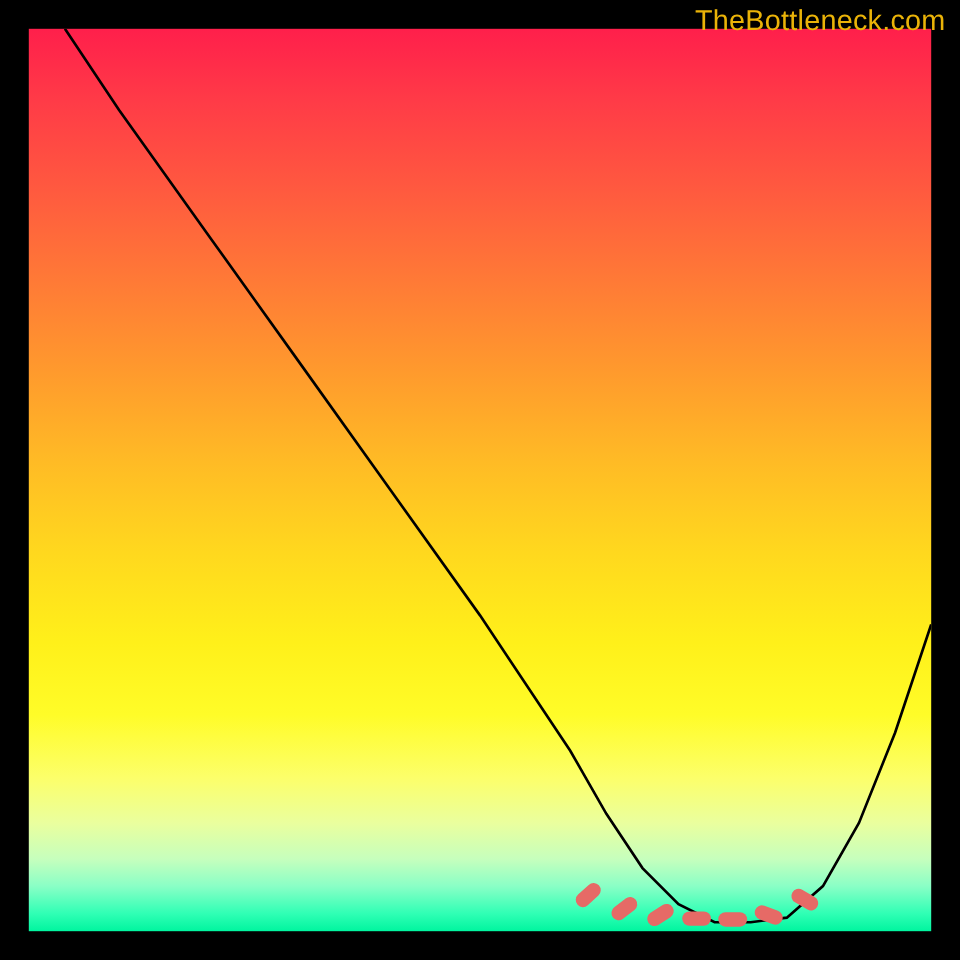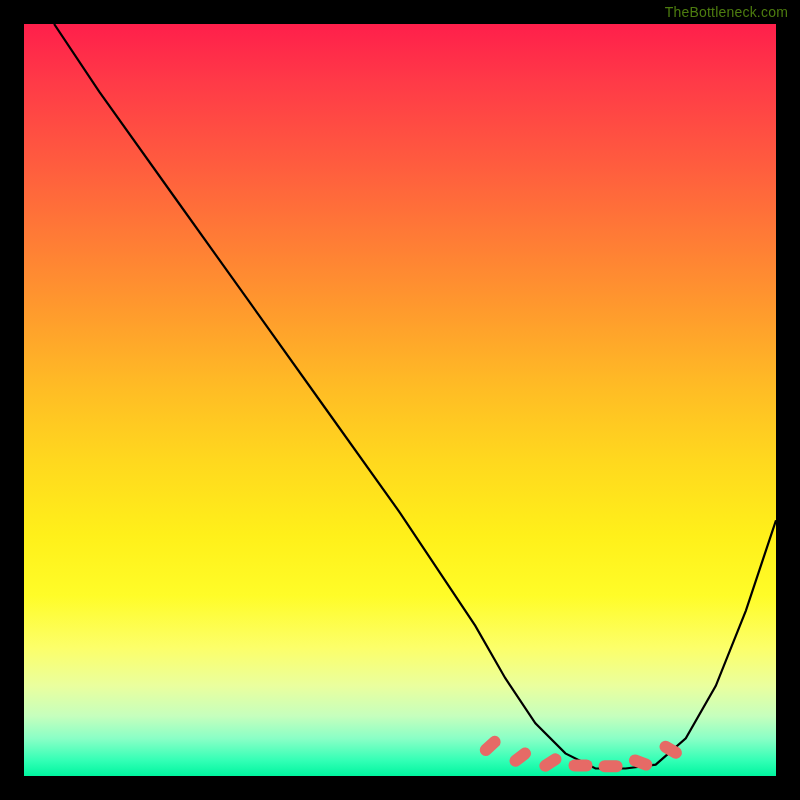--- a/index.html
+++ b/index.html
@@ -34,22 +34,22 @@
       #c6ffbd 92%,
       #8affc6 95%,
       #31ffb5 98%,
       #00f59f 100%
     );
   }
   .watermark {
     position: absolute;
     top: 4px;
     right: 12px;
-    color: #4d7c0f;
-    font-size: 14px;
+    color: #eab308;
+    font-size: 24px;
     font-weight: 400;
     letter-spacing: 0.2px;
   }
   svg.curve {
     position: absolute;
     left: 24px;
     top: 24px;
     width: 752px;
     height: 752px;
   }

